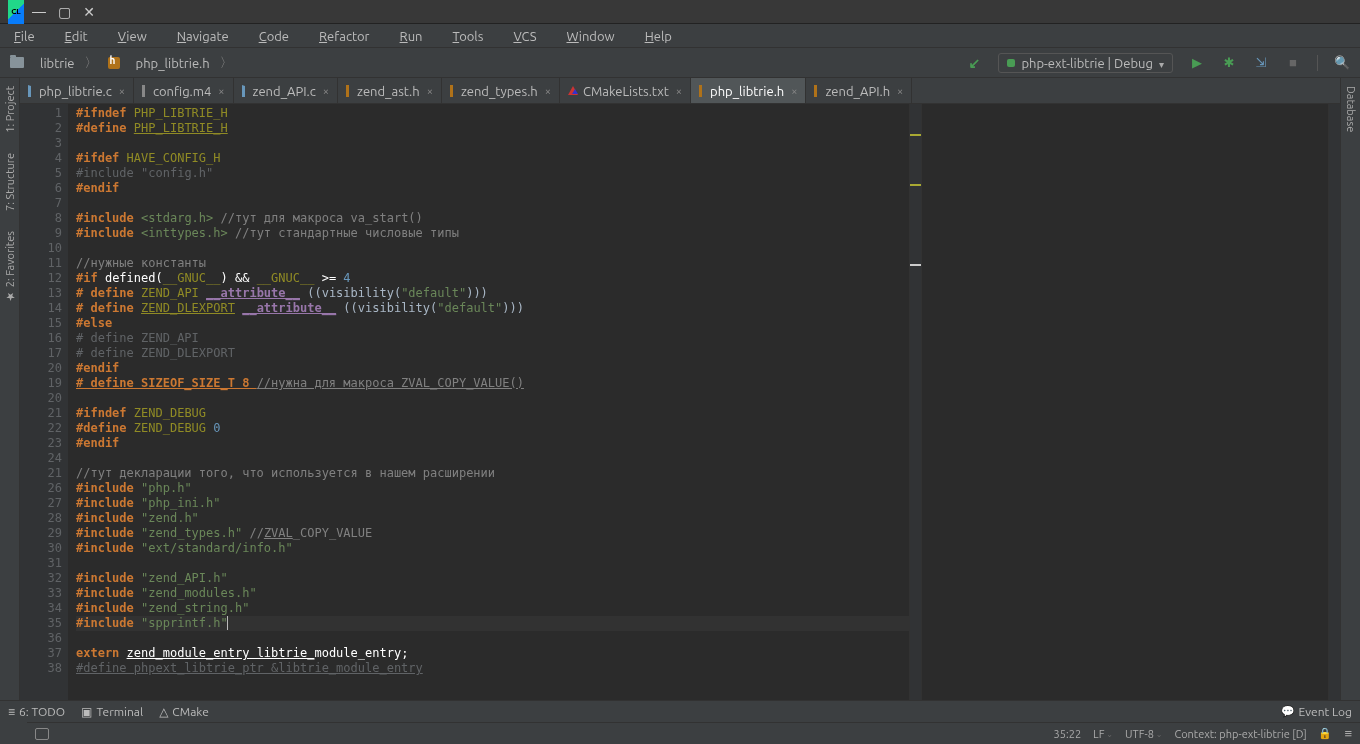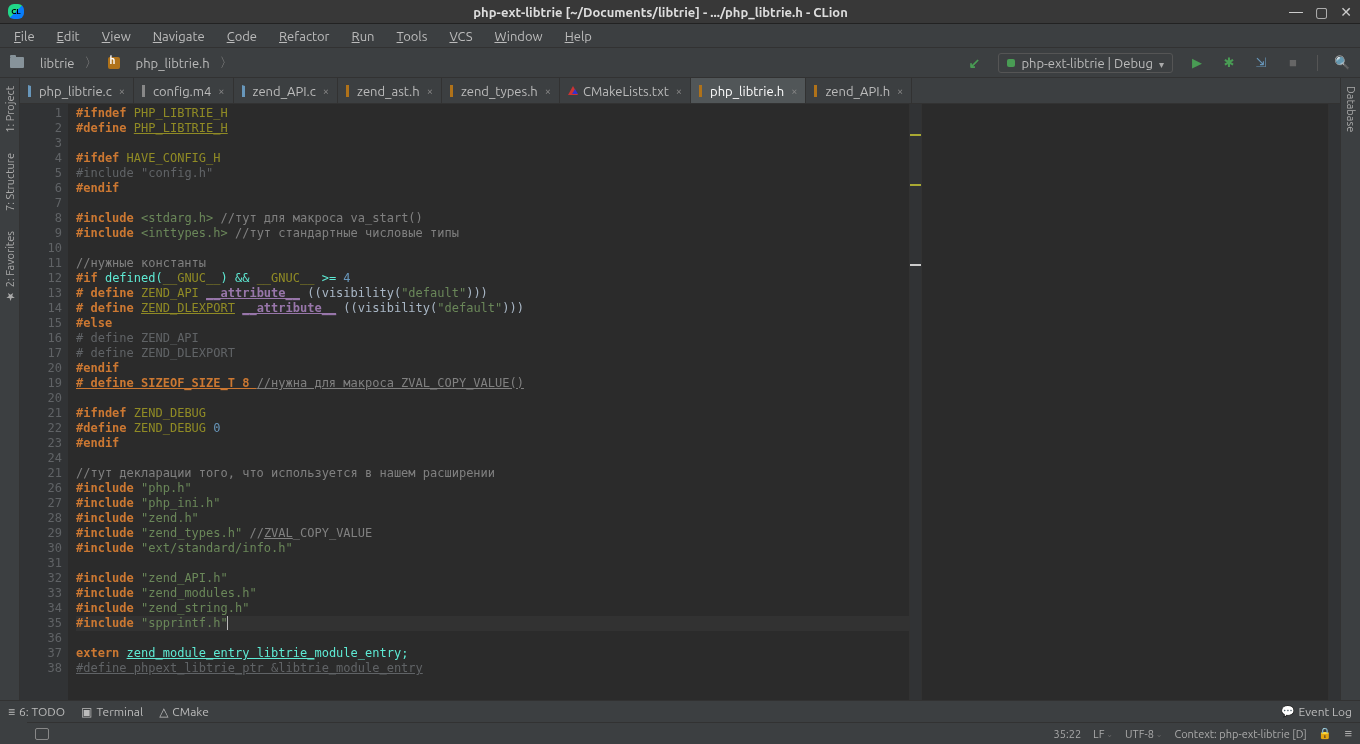--- a/index.html
+++ b/index.html
@@ -14,37 +14,37 @@
 }
 .titlebar {
   height: 24px;
   background: #383838;
   display: flex;
   align-items: center;
   padding: 0 8px;
   border-bottom: 1px solid #222;
 }
 .titlebar .logo {
-  width: 16px; height: 15px;
+  width: 16px; height: 24px;
   background: linear-gradient(135deg, #21d789 50%, #087cfa 50%);
-  border-radius: 6px;
+  border-radius: 0;
   margin-right: 8px;
   display: flex; align-items: center; justify-content: center;
   font-size: 8px; font-weight: bold; color: #000;
 }
 .titlebar .title { flex: 1; text-align: center; color: #ddd; font-weight: bold; font-size: 13px; }
 .titlebar .winctl { display: flex; gap: 12px; color: #ccc; font-size: 14px; }
 .titlebar .winctl span { cursor: pointer; }
 .menubar {
   height: 24px;
   background: #3c3f41;
   display: flex;
   align-items: center;
   padding: 0 8px;
-  gap: 10px;
+  gap: 18px;
   border-bottom: 1px solid #323232;
 }
 .menubar .menu-item {
   padding: 2px 6px;
   color: #bbb;
   cursor: pointer;
 }
 .menubar .menu-item .ul { text-decoration: underline; }
 .navbar {
   height: 30px;
@@ -125,21 +125,21 @@
 .k-pp { color: #cc7832; font-weight: bold;} 
 .k-kw { color: #cc7832; font-weight: bold;}
 .k-mc { color: #908b25; } 
 .k-str { color: #6a8759; }
 .k-ang { color: #6a8759; }
 .k-cmt { color: #808080; }
 .k-num { color: #6897bb; }
 .k-attr{ color:#9876aa; text-decoration: underline; font-weight:bold;}
 .k-ul { text-decoration: underline; }
 .k-braces{color:#a9b7c6;}
-.k-ident{color:#5eead4;}
+.k-ident{color:#ffffff;}
 .k-dim{color:#606366;}
 .line-hl{ background:#323232; display:inline-block; width:100%;}
 .caret { border-left: 1px solid #bbb; margin-left:-1px; animation: blink 1s step-end infinite; }
 @keyframes blink { 50% { opacity: 0; } }
 .right-empty { flex:1; background:#2b2b2b; }
 .minimap { width:12px; background:#313335; border-left:1px solid #323232; position:relative;}
 .minimap .mark{ position:absolute; left:0; width:100%; height:2px; background:#cc7832;}
 .bottom-tools {
   height: 22px;
   background: #3c3f41;
@@ -169,21 +169,20 @@
 .status-bar .spacer{flex:1;}
 .status-bar .sep::after{content:" ⌄ "; color:#666; font-size:8px; position:relative; top:-1px;}
 .lock-icon::after{content:"🔒"; font-size:11px;}
 .layers-icon::after{content:"≡"; font-size:13px;}
 </style>
 </head>
 <body>
 
 <div class="titlebar">
   <div class="logo">CL</div>
-  <div class="title">php-ext-libtrie [~/Documents/libtrie] - .../php_libtrie.h - CLion</div>
   <div class="winctl">
     <span>—</span>
     <span>▢</span>
     <span>✕</span>
   </div>
 </div>
 
 <div class="menubar" id="menubar">
     <span class="menu-item"><span class="ul">F</span>ile</span>
     <span class="menu-item"><span class="ul">E</span>dit</span>

